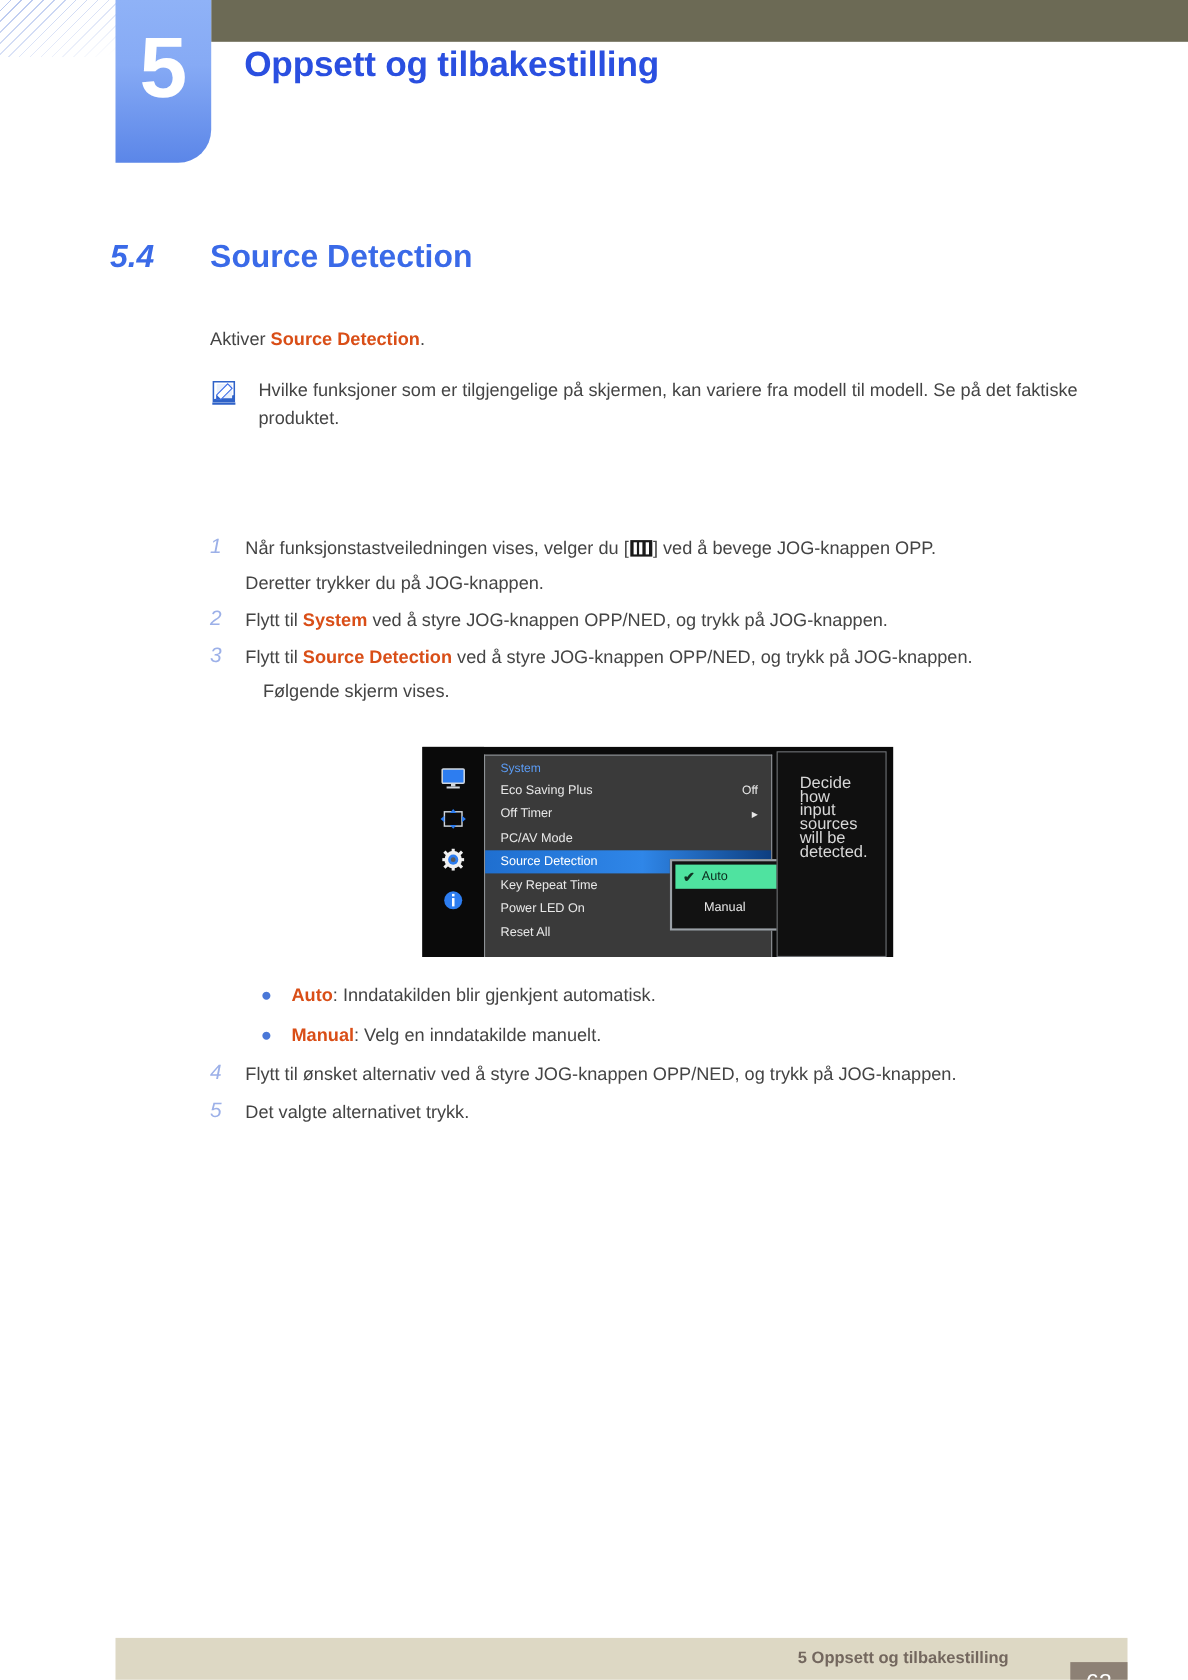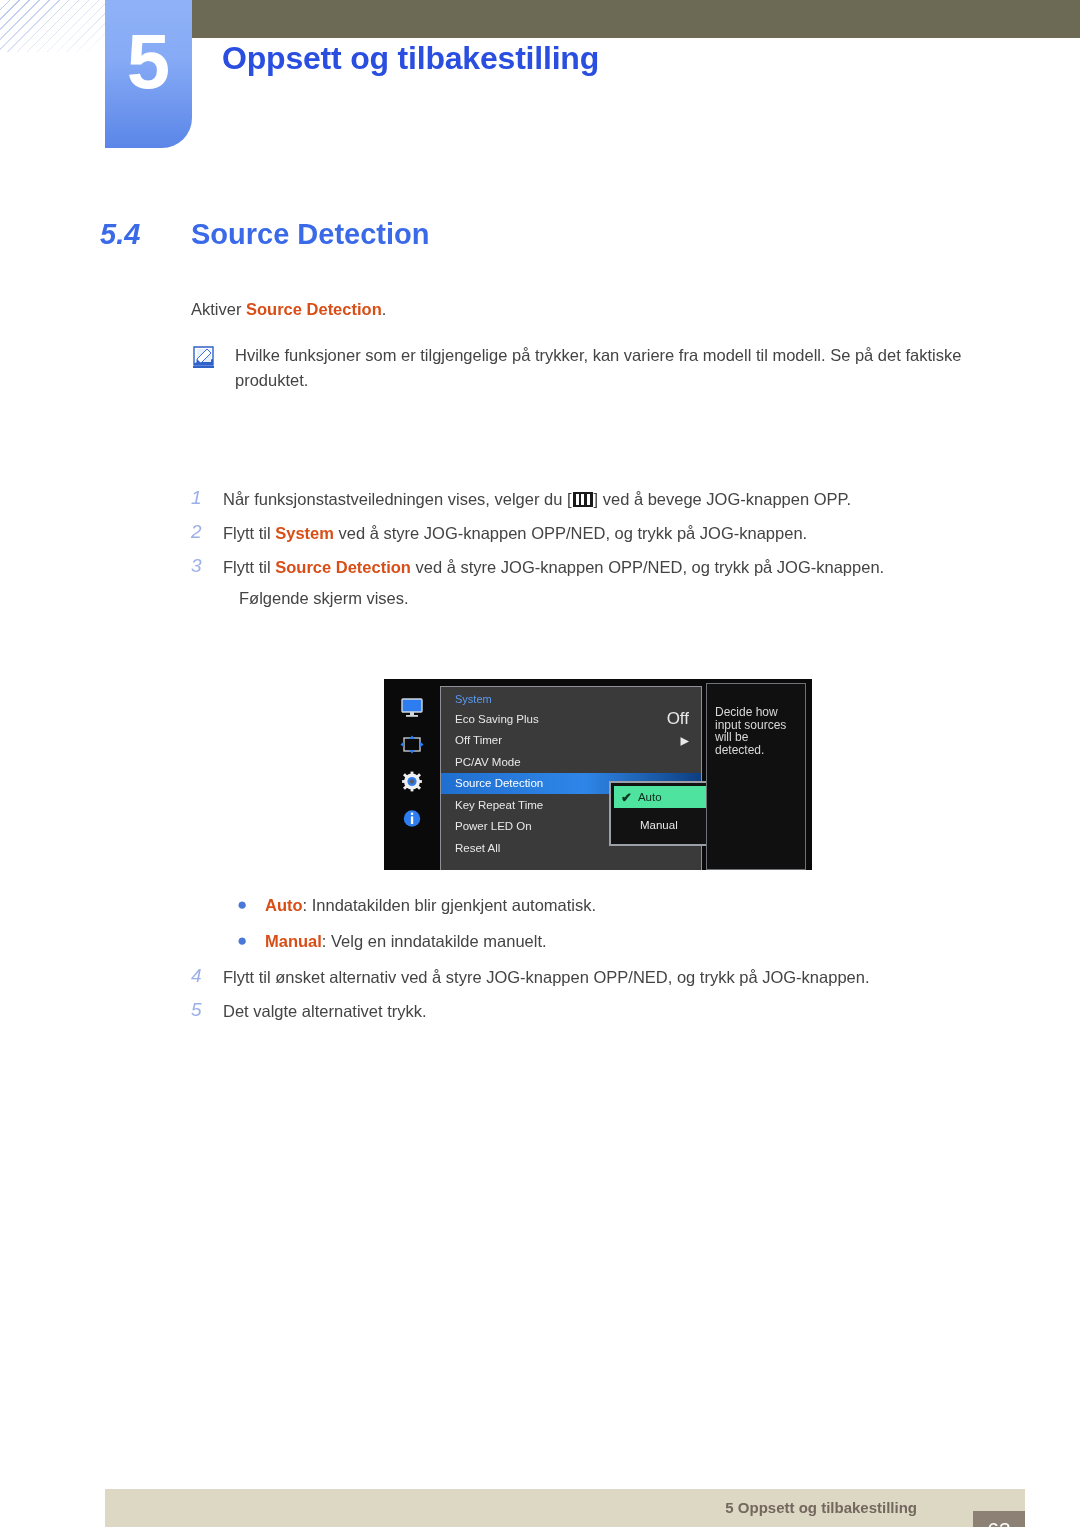--- a/index.html
+++ b/index.html
@@ -116,29 +116,29 @@
   }
   .osd-head {
     color:#5b9bf3; font-size:11px; padding:6px 0 3px 14px; font-weight:400;
   }
   .osd-row {
     height:21.5px; color:#e8e8e8; font-size:11.5px;
     display:flex; align-items:center; padding-left:14px; padding-right:12px;
     position:relative;
     gap:17px;
   }
-  .osd-row .val { margin-left:auto; font-size:17px; color:#e8e8e8; }
+  .osd-row .val { margin-left:auto; font-size:11px; color:#e8e8e8; }
   .osd-row.sel {
     background: linear-gradient(to right, #1f6fd0 0%, #2f86e8 55%, #0d3e80 100%);
     color:#ffffff;
   }
   .osd-desc {
     position:absolute; left:322px; top:4px; width:100px; height:187px;
     background:#101010; border:1px solid #6f7276;
-    color:#d8d8d8; font-size:12px; line-height:12.5px; padding:22px 8px;
+    color:#d8d8d8; font-size:15px; line-height:12.5px; padding:22px 20px;
   }
   .osd-pop {
     position:absolute; left:168px; top:94px; width:148px; height:65px;
     background:#121212; border:2px solid #9aa0a6;
   }
   .osd-pop-item {
     height:25px; display:flex; align-items:center;
     font-size:11.5px; color:#e8e8e8; padding-left:10px;
   }
   .osd-pop-item.on {
@@ -196,30 +196,31 @@
     <div class="note-icon">
       <svg width="28" height="25" viewBox="0 0 28 25">
         <path d="M3 1 L22 1 L22 19 L3 19 Z" fill="#ffffff" stroke="#2f62c8" stroke-width="1.4"></path>
         <path d="M3 19 L22 19 L22 13 L3 17 Z" fill="#2f62c8"></path>
         <path d="M6 3 L20 3 L20 16 L6 16 Z" fill="#e9f0fd"></path>
         <path d="M16 3 L20 7 L10 17 L6 17 L6 13 Z" fill="#ffffff" stroke="#3a6ae8" stroke-width="1"></path>
         <path d="M6 13 L10 17 L6 17 Z" fill="#2f62c8"></path>
         <path d="M2 21 L23 21" stroke="#2f62c8" stroke-width="2"></path>
       </svg>
     </div>
-    <div class="note-txt body-txt">Hvilke funksjoner som er tilgjengelige på trykker, kan variere fra modell til modell. Se på det faktiske produktet.</div>
+    <div class="note-txt body-txt">Hvilke funksjoner som er tilgjengelige på skjermen, kan variere fra modell til modell. Se på det faktiske produktet.</div>
   </div>
 
 
   <div class="steps">
 
     <div class="step">
       <div class="step-num">1</div>
       <div class="step-body body-txt">
         <span>Når funksjonstastveiledningen vises, velger du [</span><span class="jogicon"><i></i><i></i><i></i></span><span>] ved å bevege JOG-knappen OPP.</span>
+        <div class="step-cont" style="margin-left:0">Deretter trykker du på JOG-knappen.</div>
       </div>
     </div>
 
     <div class="step">
       <div class="step-num">2</div>
       <div class="step-body body-txt">
         <span>Flytt til </span><span class="hl">System</span><span> ved å styre JOG-knappen OPP/NED, og trykk på JOG-knappen.</span>
       </div>
     </div>
 

